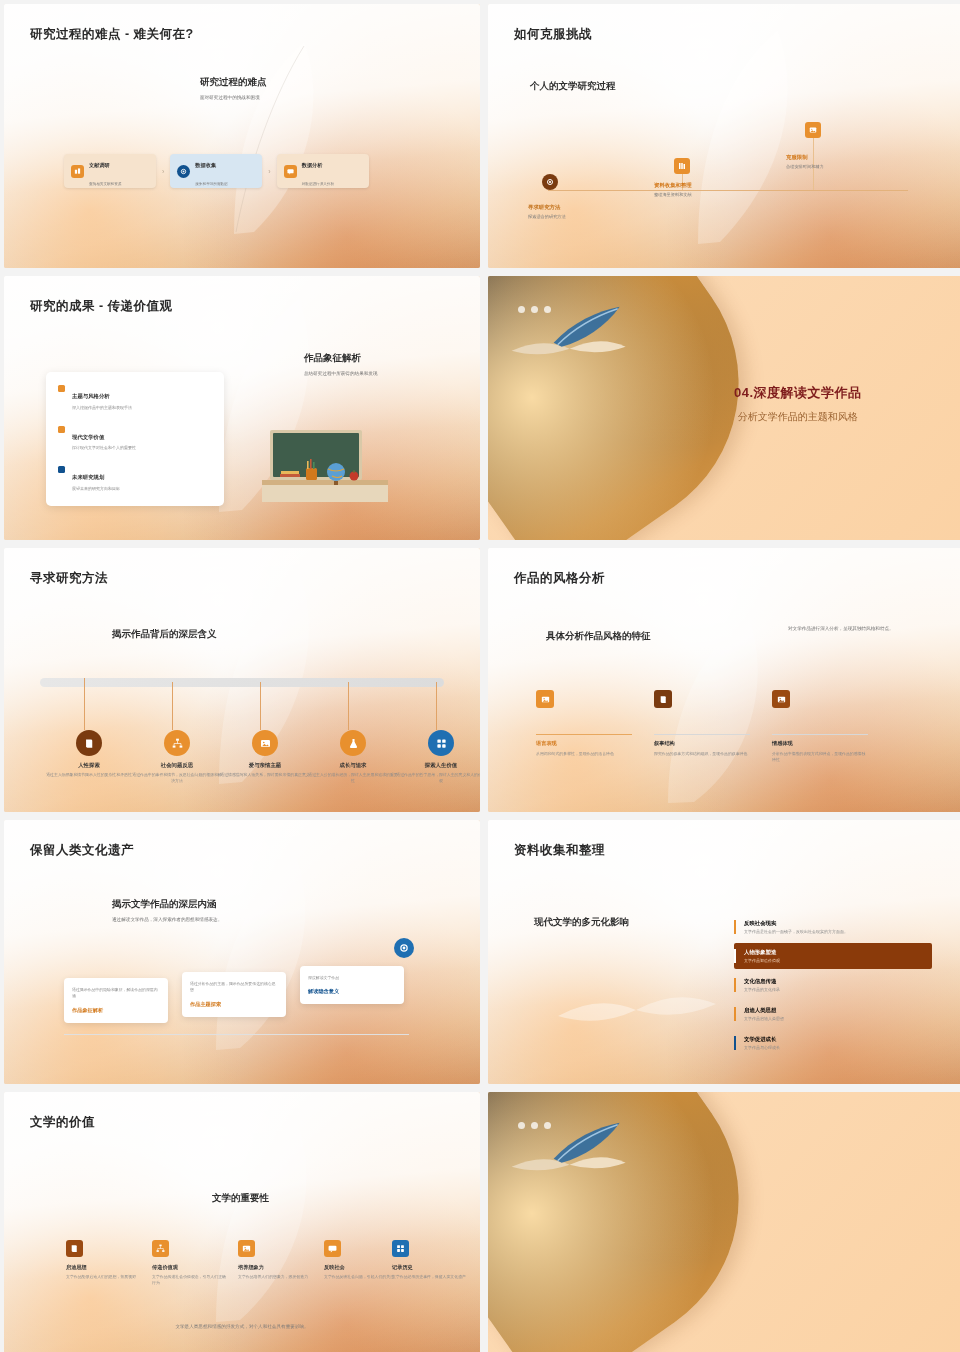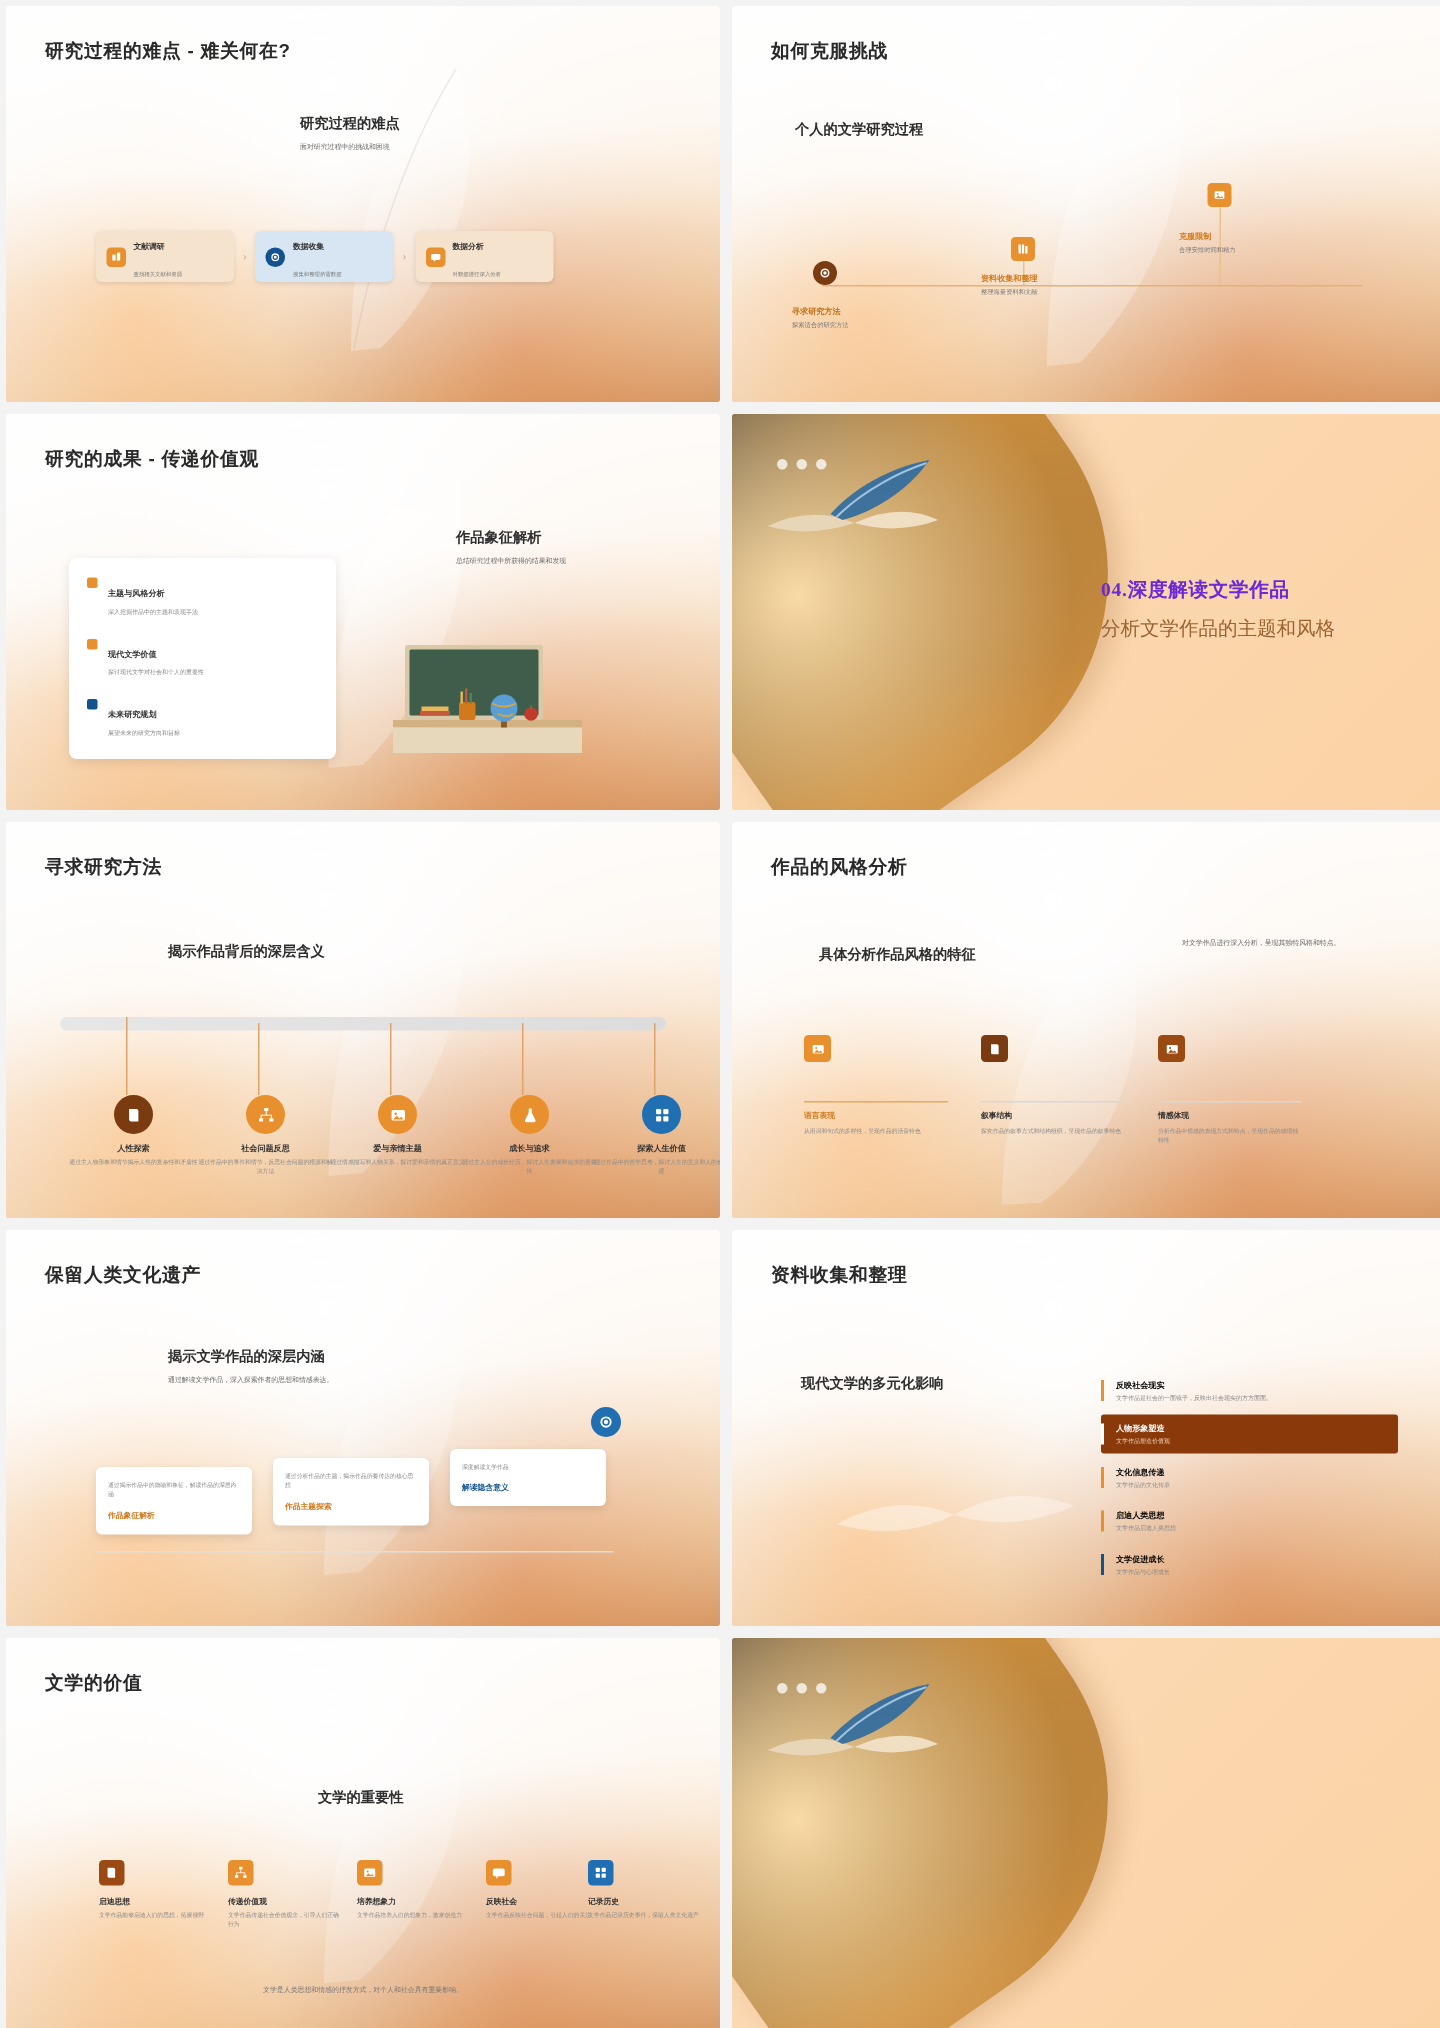--- a/index.html
+++ b/index.html
@@ -127,22 +127,22 @@
       radial-gradient(circle at 70% 25%, rgba(255,170,60,.7) 0%, rgba(255,170,60,0) 40%),
       linear-gradient(150deg,#2c3540 0%, #4a4034 28%, #8a6a3c 50%, #c98c3e 70%, #f0b96a 100%);
   }
   .quill {
     position:absolute; left:96px; top:96px; width:130px;height:60px;
     transform: rotate(35deg);
   }
   .dots { position:absolute; left:30px; top:30px; display:flex; gap:6px; }
   .dots i { width:7px;height:7px;border-radius:50%;background:rgba(255,255,255,.75); display:block;}
   .sec-title { position:absolute; left:246px; top:108px; }
-  .sec-title h2 { font-size:13px; color:#6d28d9; font-weight:bold; letter-spacing:.5px;font-family:Liberation Serif, serif;}
-  .sec-title p { font-size:13px; color:#9a6230; margin-top:8px; }
+  .sec-title h2 { font-size:13px; color:#7f1d1d; font-weight:bold; letter-spacing:.5px;}
+  .sec-title p { font-size:10px; color:#9a6230; margin-top:8px;text-align:center; }
 
   
   .s5-bar { position:absolute; left:36px; top:130px; width:404px; height:9px; border-radius:5px; background:linear-gradient(90deg,#e7e7e7,#dcdcdc); }
   .s5-col { position:absolute; width:1px; background:#e0a367; }
   .s5-circ { width:26px;height:26px;border-radius:50%; display:flex;align-items:center;justify-content:center; }
   .s5-name { font-size:5.4px; font-weight:bold; color:#333; text-align:center; }
   .s5-desc { font-size:3.9px; color:#8a8a8a; text-align:center; line-height:1.55; margin-top:3px;}
 
   
   .s6-card { position:absolute; width:96px; }

